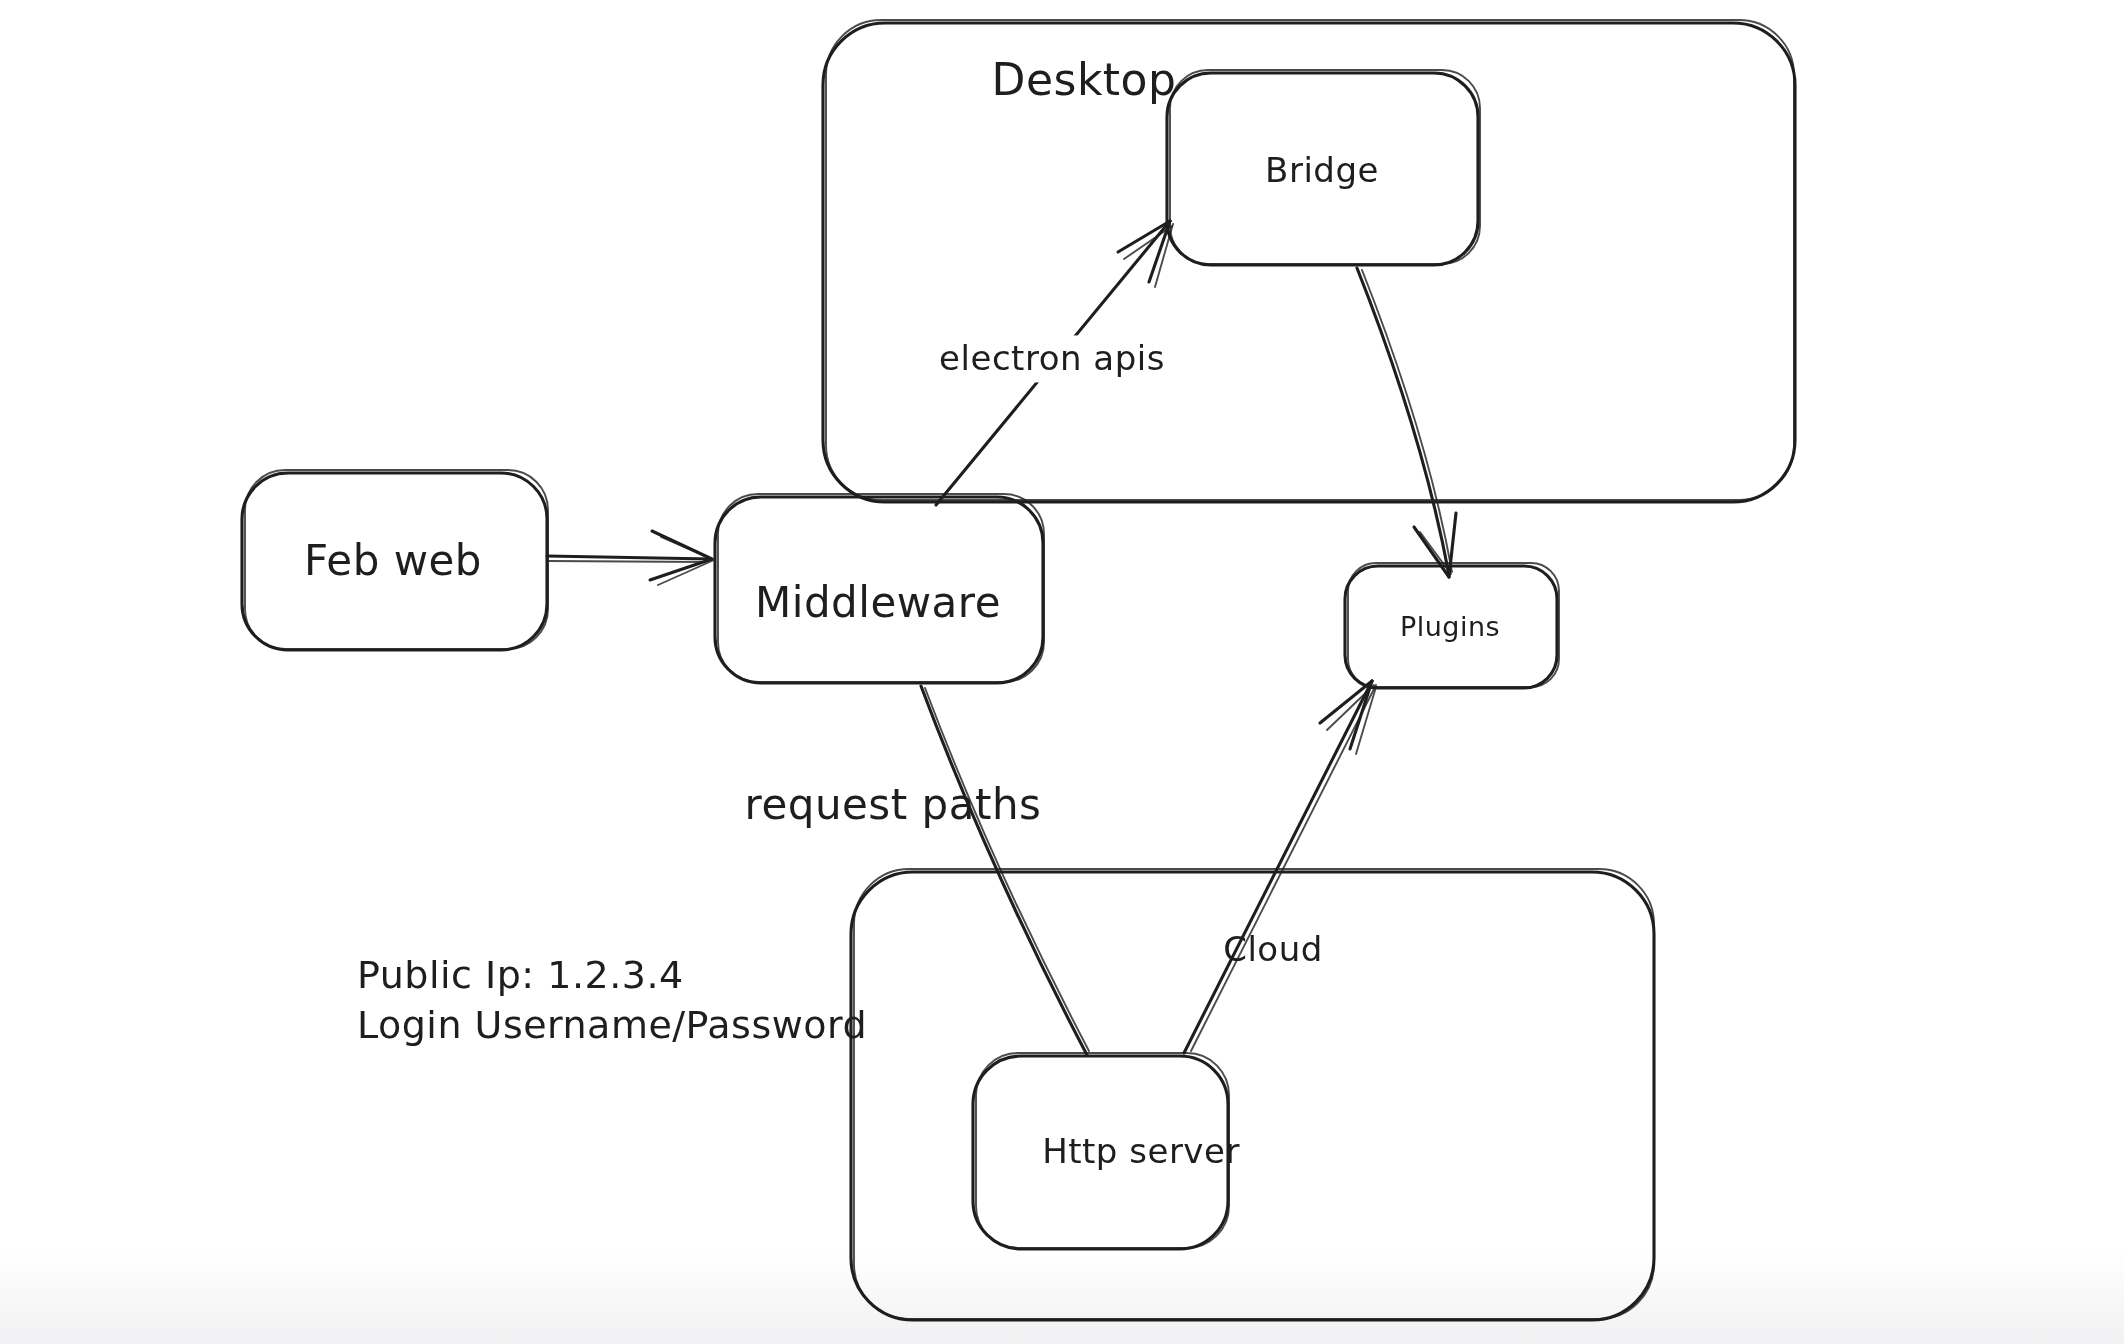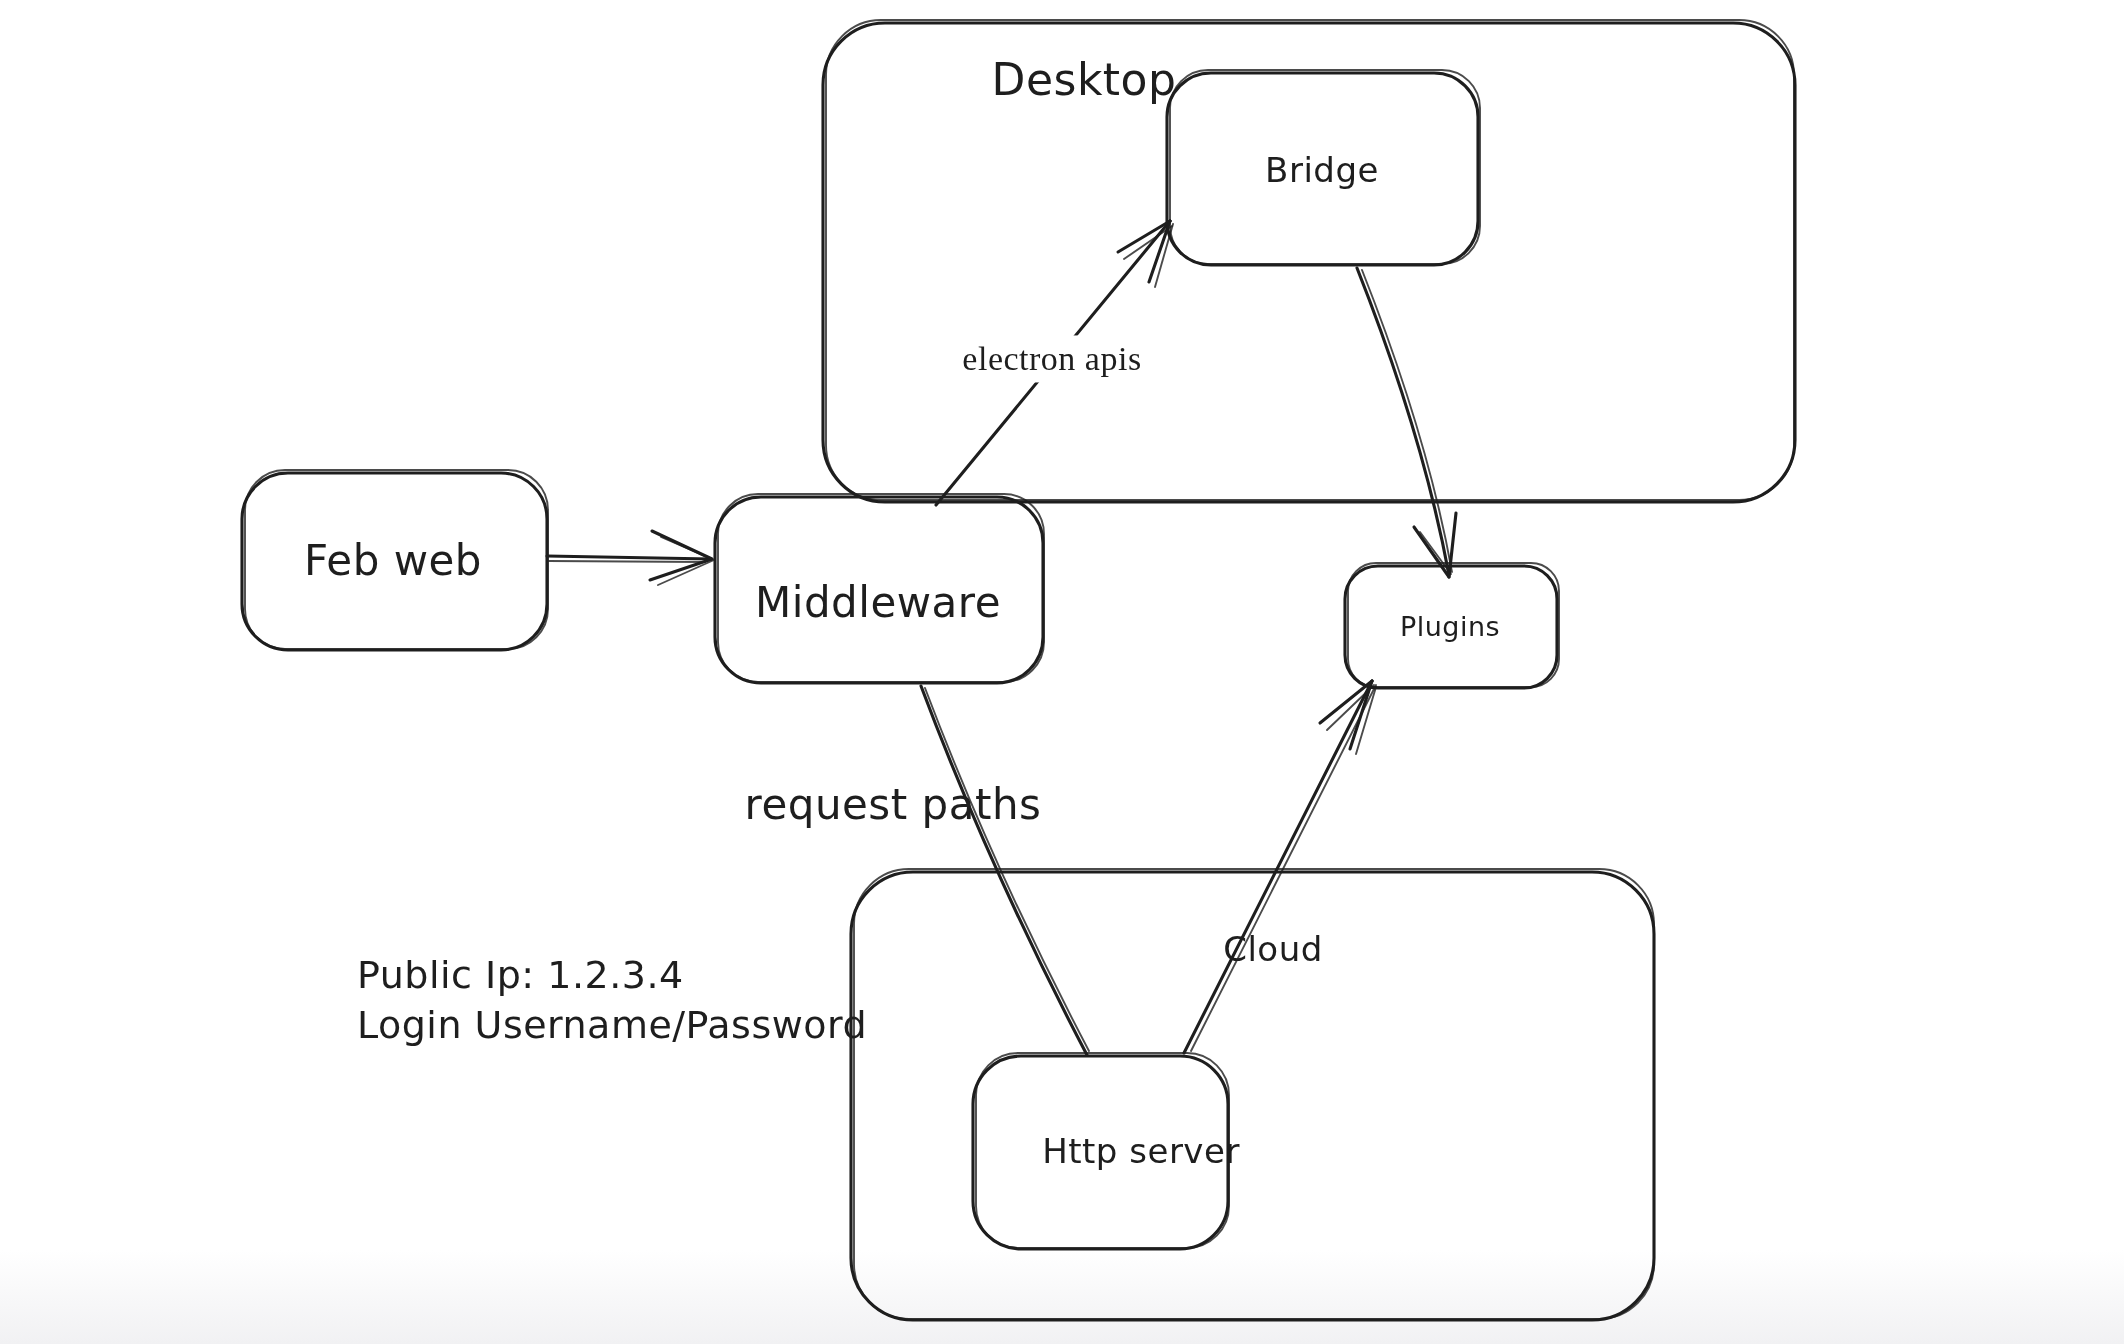--- a/index.html
+++ b/index.html
@@ -44,21 +44,20 @@
     font-size: 34px;
     letter-spacing: 0.5px;
     line-height: 1.15;
   }
   .lbl.fs44 { font-size: 44px; }
   .lbl.fs42 { font-size: 42px; }
   .lbl.fs38 { font-size: 27px; }
   .lbl.cutout {
     background: #ffffff;
     padding: 4px 10px;
-    font-family: Liberation Serif, serif;
   }
   #note-block {
     position: absolute;
     left: 357px;
     top: 950px;
     font-size: 38px;
     letter-spacing: 0.5px;
     color: var(--stroke, #1e1e1e);
   }
   #note-block .note-line {

